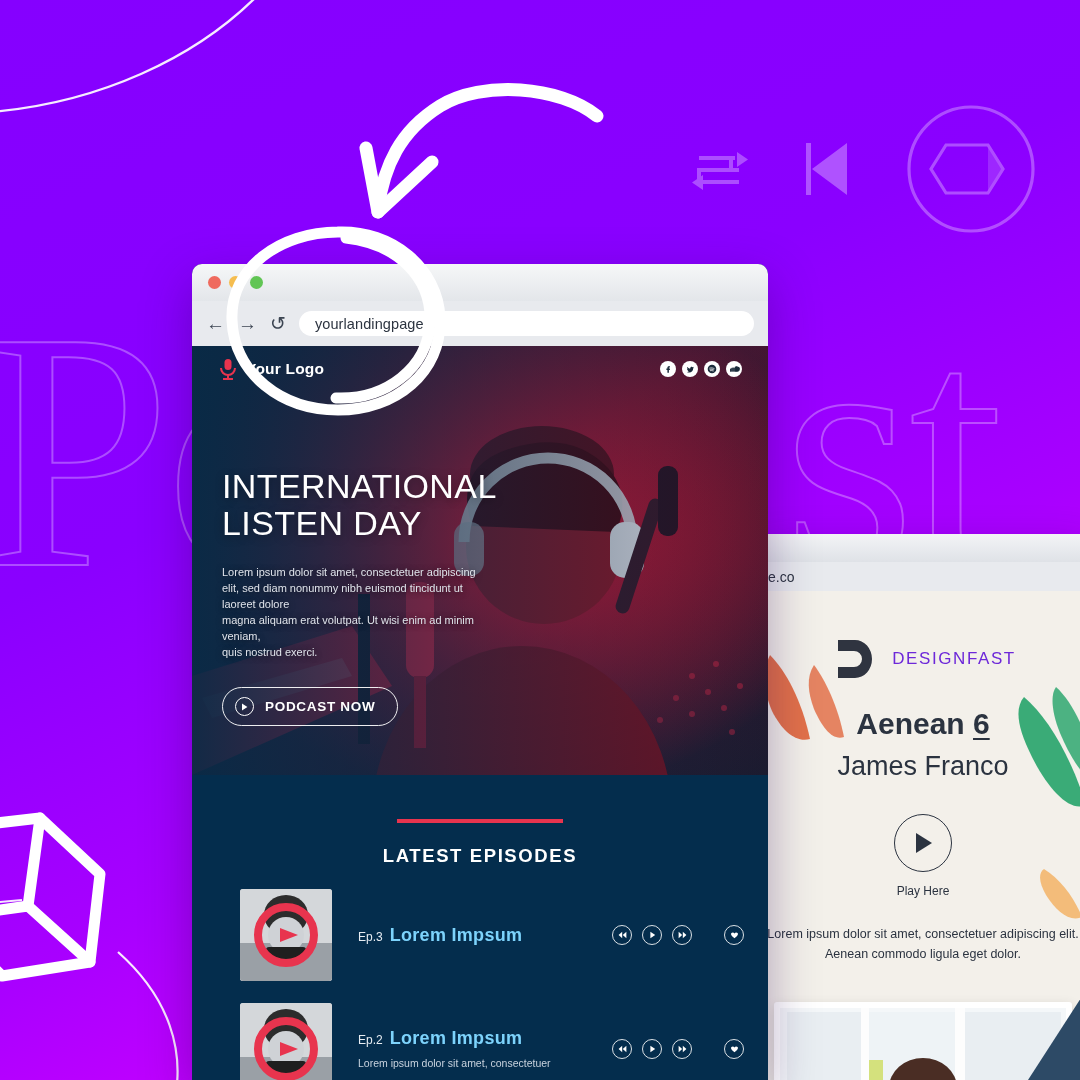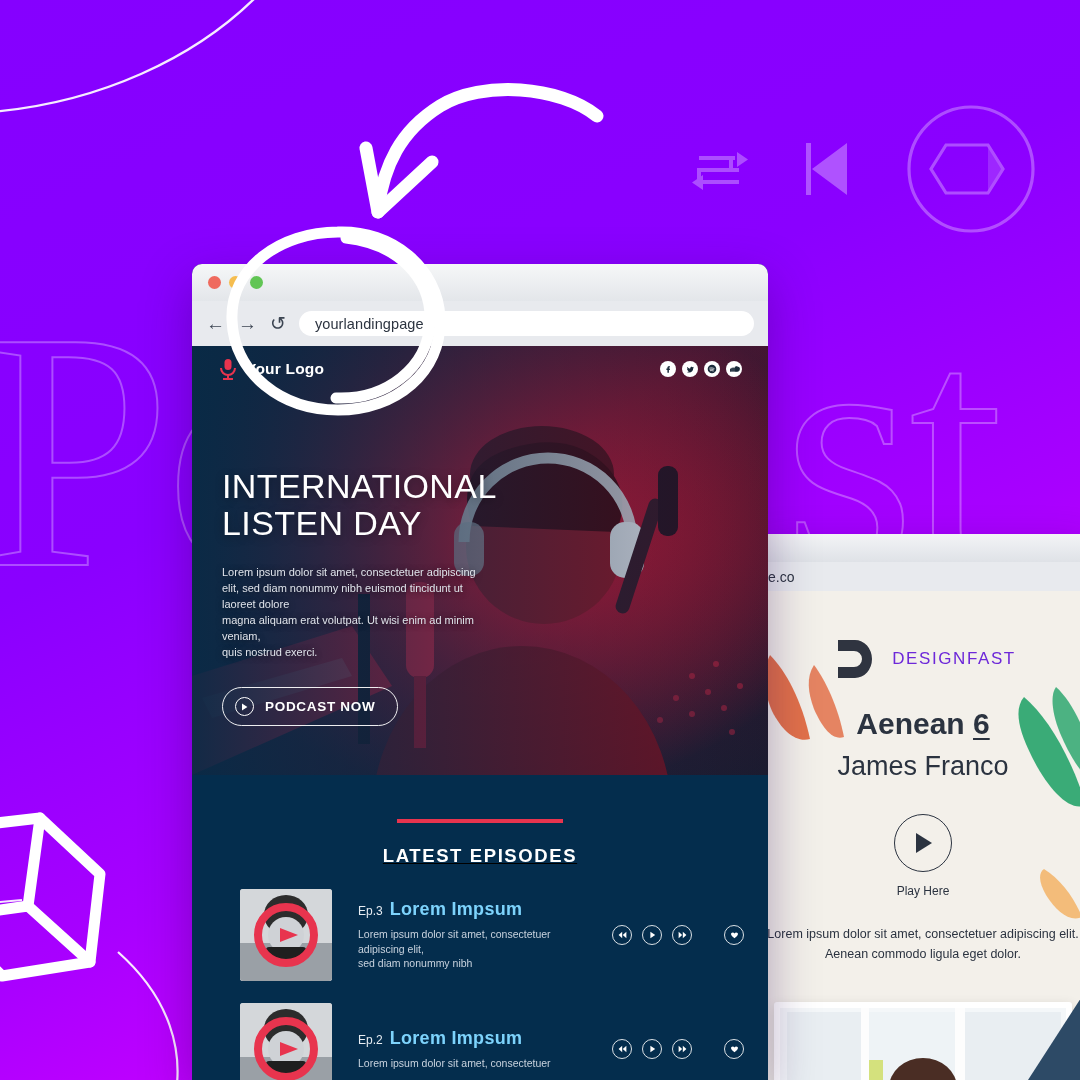--- a/index.html
+++ b/index.html
@@ -78,21 +78,21 @@
     padding:9px 22px 9px 12px; color:#fff; font-size:13.5px;
     font-weight:700; letter-spacing:.7px; background:transparent;
   }
   .play-badge {
     width:19px; height:19px; border-radius:50%; border:1.5px solid #fff;
     display:flex; align-items:center; justify-content:center;
   }
 
   
   .episodes { background:#042d4d; padding:44px 0 0; }
-  .sec-head { text-align:center;text-decoration:underline; }
+  .sec-head { text-align:center; }
   .sec-rule { width:166px; height:4px; background:#e8344e; margin:0 auto 22px; }
   .sec-title { color:#fff; font-size:18.5px; font-weight:700; letter-spacing:1.6px; }
   .ep-row { display:flex; align-items:center; padding:22px 24px 0 48px; gap:26px; }
   .ep-thumb {
     width:92px; height:92px; flex:0 0 92px; border-radius:3px;
     position:relative; overflow:hidden; background:#cfd2d6;
   }
   .ep-info { flex:1; min-width:0; }
   .ep-line { display:flex; align-items:baseline; gap:7px; }
   .ep-num { color:#e7ecf2; font-size:12px; font-weight:400; }
@@ -387,22 +387,20 @@
             <rect x="26" y="58" width="40" height="12" rx="3" fill="#1f1f1f"></rect>
             <circle cx="46" cy="46" r="28" fill="none" stroke="#e8344e" stroke-width="8"></circle>
             <polygon points="40,39 58,46 40,53" fill="#e8344e"></polygon>
           </svg>
         </div>
         <div class="ep-info">
           <div class="ep-line">
             <span class="ep-num">Ep.3</span>
             <span class="ep-name">Lorem Impsum</span>
           </div>
-          <div class="ep-desc" style="white-space:pre-line">Lorem ipsum dolor sit amet, consectetuer adipiscing elit,
-sed diam nonummy nibh</div>
         </div>
         <div class="ep-ctrls">
           <span class="c-btn">
               <svg width="9" height="8" viewBox="0 0 9 8">
                 <polygon points="4.2,0.8 4.2,7.2 0.6,4" fill="#fff"></polygon>
                 <polygon points="8.4,0.8 8.4,7.2 4.8,4" fill="#fff"></polygon>
               </svg>
             </span>
           <span class="c-btn">
               <svg width="7" height="8" viewBox="0 0 7 8">

